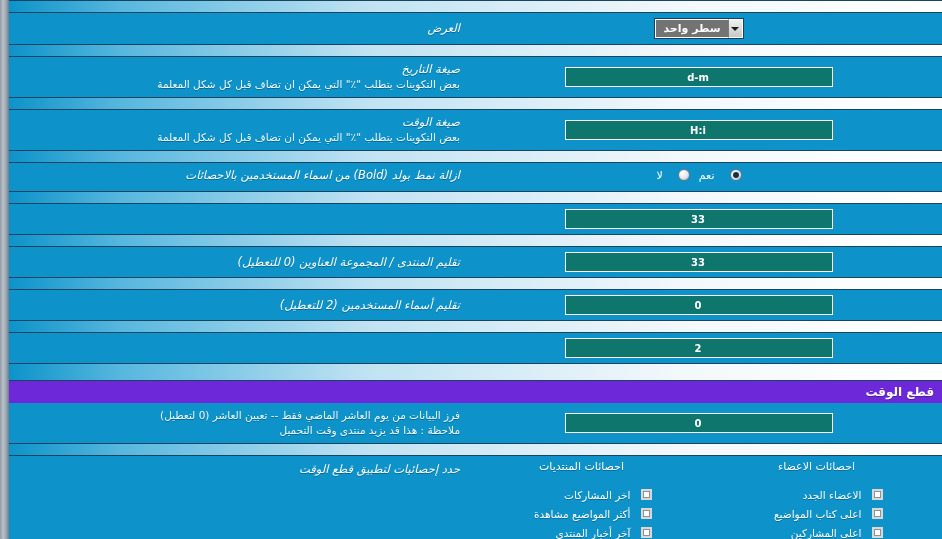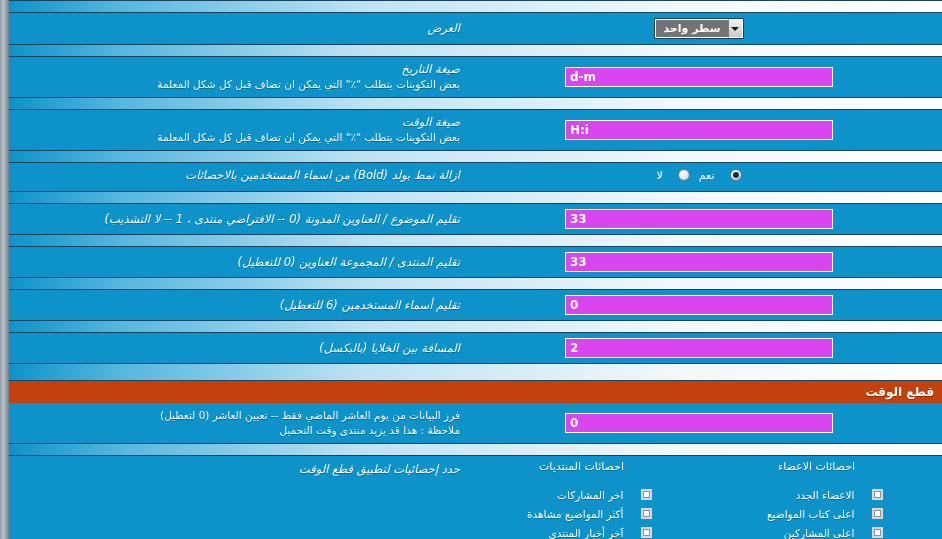--- a/index.html
+++ b/index.html
@@ -42,26 +42,26 @@
     flex:1 1 auto;text-align:right;padding-right:4px;line-height:15px;
     text-shadow:0 1px 0 rgba(0,0,0,.28);
   }
   .label-title{font-size:11.5px;color:#ffffff;white-space:nowrap;font-style:italic;}
   .label-desc{font-size:10.5px;color:#f2fbff;white-space:nowrap;}
   .field-cell{flex:0 0 auto;width:470px;display:flex;justify-content:center;align-items:center;}
 
   
   input.tf{
     width:268px;height:20px;box-sizing:border-box;
-    background:#d946ef;
+    background:#0f766e;
     border:1px solid #ffffff;
     color:#ffffff;
     font-family:"DejaVu Sans","Liberation Sans",sans-serif;
-    font-size:12px;font-weight:bold;
-    text-align:left;
+    font-size:10px;font-weight:bold;
+    text-align:center;
     padding:0 6px 0 4px;
     outline:none;
     direction:ltr;
   }
 
   
   .select-wrap{display:inline-flex;align-items:stretch;border:1px solid #17405e;height:19px;}
   .select-box{
     background:#737373;color:#ffffff;font-size:11px;font-weight:bold;
     display:flex;align-items:center;padding:0 7px;
@@ -88,36 +88,36 @@
     border:1px solid #6d7a86;box-sizing:border-box;position:relative;
   }
   .radio.on::after{
     content:"";position:absolute;left:2px;top:2px;width:6px;height:6px;border-radius:50%;
     background:#11314d;
   }
   .radio-label{font-size:11px;color:#ffffff;}
 
   
   .section-head{
-    background:#c2410c;padding:4px 8px;text-align:right;
+    background:#6d28d9;padding:4px 8px;text-align:right;
     font-size:12px;font-weight:bold;color:#ffffff;
     text-shadow:0 1px 0 rgba(0,0,0,.3);
   }
 
   
   .matrix{display:flex;flex-direction:row;padding:4px 8px 0 8px;background:#0d93ca;}
   .matrix .label-cell{flex:1 1 auto;text-align:right;padding-top:2px;}
   .cols{flex:0 0 auto;width:470px;display:flex;flex-direction:row;}
   .col{flex:1 1 50%;display:flex;flex-direction:column;align-items:center;}
   .col-head{
     font-size:11px;color:#ffffff;margin-bottom:12px;text-align:center;
     text-shadow:0 1px 0 rgba(0,0,0,.25);
   }
   .cb-row{display:flex;flex-direction:row;align-items:center;justify-content:flex-start;
-          width:140px;gap:17px;height:19px;}
+          width:140px;gap:10px;height:19px;}
   .cb{
     width:11px;height:11px;flex:0 0 auto;box-sizing:border-box;
     background:#ffffff;
     border:2px solid #d8d8d8;
     box-shadow:inset 0 0 0 1px #8d9199;
   }
   .cb-label{font-size:10.5px;color:#ffffff;white-space:nowrap;text-shadow:0 1px 0 rgba(0,0,0,.25);}
   .col-right .cb-row{width:132px;}
 </style>
 </head>
@@ -197,23 +197,20 @@
       </div>
     </div>
 
     <div class="sep"></div>
 
     <div class="row">
       <div class="row-inner">
         <div class="field-cell">
           <input class="tf" type="text" value="33" style="">
         </div>
-        <div class="label-cell">
-          <div class="label-title">تقليم الموضوع / العناوين المدونة (0 -- الافتراضي منتدى ، 1 -- لا التشذيب)</div>
-        </div>
       </div>
     </div>
 
     <div class="sep"></div>
 
     <div class="row">
       <div class="row-inner">
         <div class="field-cell">
           <input class="tf" type="text" value="33" style="">
         </div>
@@ -224,34 +221,31 @@
     </div>
 
     <div class="sep"></div>
 
     <div class="row">
       <div class="row-inner">
         <div class="field-cell">
           <input class="tf" type="text" value="0" style="">
         </div>
         <div class="label-cell">
-          <div class="label-title">تقليم أسماء المستخدمين (6 للتعطيل)</div>
+          <div class="label-title">تقليم أسماء المستخدمين (2 للتعطيل)</div>
         </div>
       </div>
     </div>
 
     <div class="sep"></div>
 
     <div class="row">
       <div class="row-inner">
         <div class="field-cell">
           <input class="tf" type="text" value="2" style="">
-        </div>
-        <div class="label-cell">
-          <div class="label-title">المسافة بين الخلايا (بالبكسل)</div>
         </div>
       </div>
     </div>
 
     <div class="sep tall"></div>
 
     <div class="section-head">قطع الوقت</div>
 
     <div class="row">
       <div class="row-inner">

